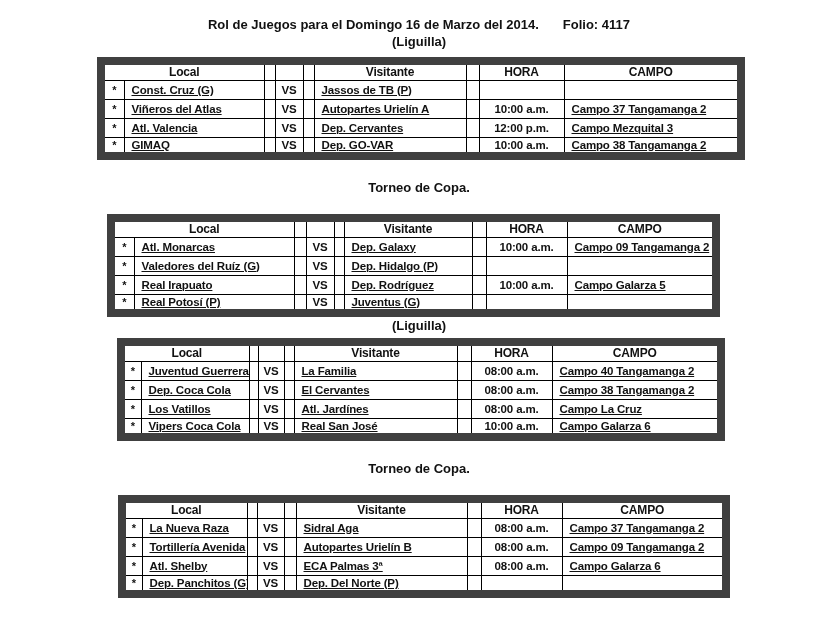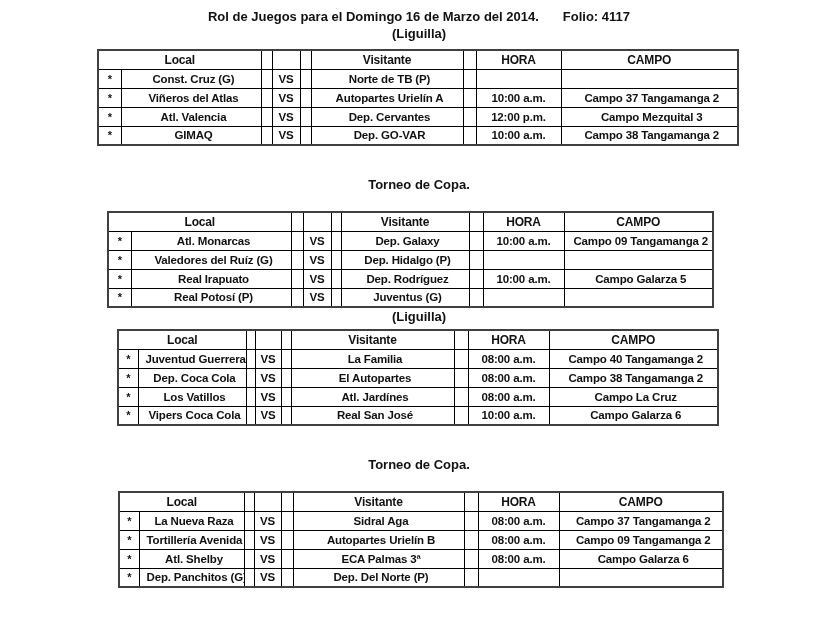--- a/index.html
+++ b/index.html
@@ -7,49 +7,49 @@
   .doc {
     position: relative;
     width: 838px;
     height: 640px;
     background: #ffffff;
     color: #111111;
     font-family: "Liberation Sans", sans-serif;
     font-weight: 700;
     overflow: hidden;
   }
-  .title-block { padding-top: 8px; }
+  .title-block { padding-top: 16px; }
   .cline {
     width: 838px;
     text-align: center;
     font-size: 13px;
     line-height: 17px;
     white-space: nowrap;
   }
   .folio { margin-left: 24px; }
-  .h-sec { margin-top: 30px; }
+  .h-sec { margin-top: 19px; }
   .sub0 { margin-top: 0; }
 
   table.sched {
     border-collapse: collapse;
     table-layout: fixed;
-    border: 2px solid #404040;
+    border: 8px solid #404040;
   }
   .sched th, .sched td {
     border: 1px solid #000;
     padding: 0;
     height: 19px;
     vertical-align: middle;
     overflow: hidden;
     white-space: nowrap;
     letter-spacing: -0.15px;
   }
   .sched th { font-size: 12px; text-align: center; font-weight: 700; }
   .sched td { font-size: 11.5px; }
-  .sched td.name, .sched td.campo { text-align: center; padding-left: 7px; padding-right: 2px; }
+  .sched td.name, .sched td.campo { text-align: left; padding-left: 7px; padding-right: 2px; text-decoration: underline; }
   .sched td.hora, .sched td.vs, .sched td.star { text-align: center; }
   .sched td.star { font-size: 11px; }
 
   .t1 { margin: 7px 0 0 97px;  width: 640px; }
   .t2 { margin: 18px 0 0 107px; width: 605px; }
   .t3 { margin: 4px 0 0 117px; width: 600px; }
   .t4 { margin: 18px 0 0 118px; width: 604px; }
 
   .t1 .co1{width:23px}.t1 .co2{width:140px}.t1 .co3{width:11px}.t1 .co4{width:28px}.t1 .co5{width:11px}.t1 .co6{width:152px}.t1 .co7{width:13px}.t1 .co8{width:85px}.t1 .co9{width:177px}
   .t2 .co1{width:23px}.t2 .co2{width:160px}.t2 .co3{width:12px}.t2 .co4{width:28px}.t2 .co5{width:10px}.t2 .co6{width:128px}.t2 .co7{width:14px}.t2 .co8{width:81px}.t2 .co9{width:149px}
@@ -92,21 +92,21 @@
         <th>CAMPO</th>
       </tr>
     </thead>
     <tbody>
       <tr>
         <td class="star">*</td>
         <td class="name">Const. Cruz (G)</td>
         <td></td>
         <td class="vs">VS</td>
         <td></td>
-        <td class="name">Norte de TB (P)</td>
+        <td class="name">Jassos de TB (P)</td>
         <td></td>
         <td class="hora"></td>
         <td class="campo"></td>
       </tr>
       <tr>
         <td class="star">*</td>
         <td class="name">Viñeros del Atlas</td>
         <td></td>
         <td class="vs">VS</td>
         <td></td>
@@ -251,21 +251,21 @@
         <td></td>
         <td class="hora">08:00 a.m.</td>
         <td class="campo">Campo 40 Tangamanga 2</td>
       </tr>
       <tr>
         <td class="star">*</td>
         <td class="name">Dep. Coca Cola</td>
         <td></td>
         <td class="vs">VS</td>
         <td></td>
-        <td class="name">El Autopartes</td>
+        <td class="name">El Cervantes</td>
         <td></td>
         <td class="hora">08:00 a.m.</td>
         <td class="campo">Campo 38 Tangamanga 2</td>
       </tr>
       <tr>
         <td class="star">*</td>
         <td class="name">Los Vatillos</td>
         <td></td>
         <td class="vs">VS</td>
         <td></td>

